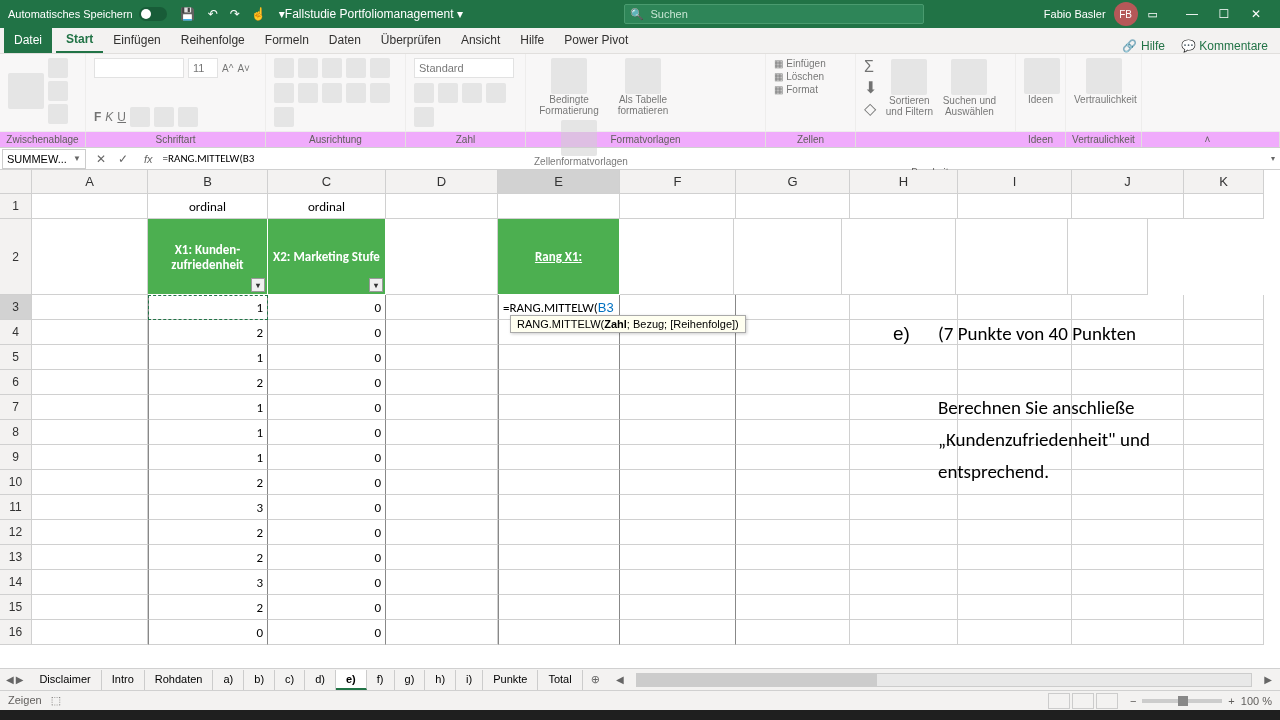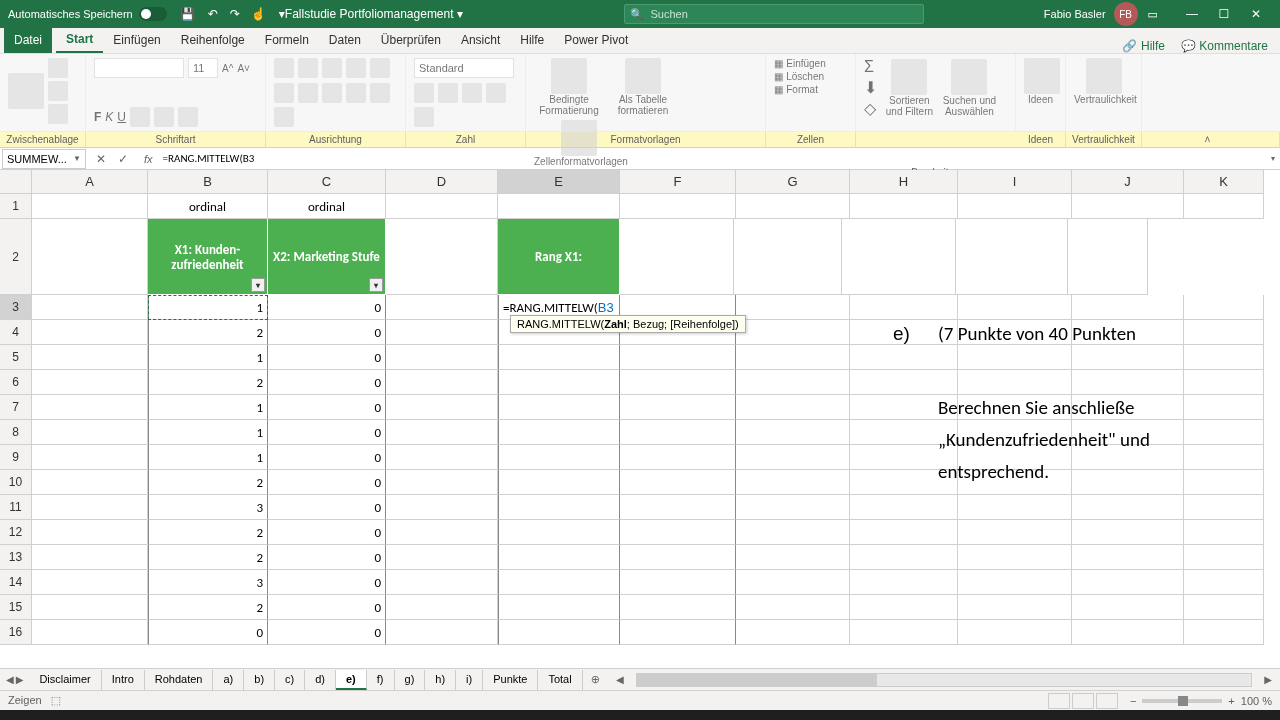--- a/index.html
+++ b/index.html
@@ -32,21 +32,21 @@
 
 .ribbon { height: 78px; background: #f3f2f1; display: flex; border-bottom: 1px solid #e1dfdd; opacity: 0.55; }
 .ribbon-group { border-right: 1px solid #e1dfdd; padding: 4px 8px; display: flex; flex-direction: column; justify-content: space-between; }
 .ribbon-icons { display: flex; gap: 4px; flex-wrap: wrap; align-items: center; }
 .ribbon-icon { width: 20px; height: 20px; background: #d0d0d0; border-radius: 2px; }
 .ribbon-icon.lg { width: 36px; height: 36px; }
 .font-box { display: flex; align-items: center; gap: 4px; }
 .font-box input { width: 90px; height: 20px; font-size: 11px; border: 1px solid #ccc; padding: 0 4px; }
 .font-box .size { width: 30px; }
 
-.ribbon-labels { height: 16px; background: #fef9c3; display: flex; border-bottom: 1px solid #d0d0d0; font-size: 10px; color: #605e5c; }
+.ribbon-labels { height: 16px; background: #f0abfc; display: flex; border-bottom: 1px solid #d0d0d0; font-size: 10px; color: #605e5c; }
 .ribbon-labels span { border-right: 1px solid #e1dfdd; text-align: center; display: flex; align-items: center; justify-content: center; }
 
 
 .formula-bar { height: 22px; background: #fff; border-bottom: 1px solid #d0d0d0; display: flex; align-items: center; }
 .name-box { width: 84px; height: 20px; border: 1px solid #ccc; font-size: 11px; padding: 0 4px; display: flex; align-items: center; justify-content: space-between; margin-left: 2px; }
 .name-box .dd { font-size: 8px; color: #666; }
 .fb-btns { display: flex; gap: 0; margin: 0 4px; }
 .fb-btns span { width: 22px; text-align: center; font-size: 12px; color: #666; }
 .fx { font-style: italic; font-size: 11px; color: #666; padding: 0 6px; }
 .formula-input { flex: 1; font-size: 11px; padding: 0 4px; font-family: 'Calibri', sans-serif; }
@@ -322,21 +322,21 @@
         <div class="cell " style="width: 108px;"></div>
         <div class="cell " style="width: 114px;"></div>
         <div class="cell " style="width: 112px;"></div>
         <div class="cell " style="width: 80px;"></div>
       </div>
       <div class="row tall">
         <div class="cell " style="width: 116px;"></div>
         <div class="cell hdr" style="width: 120px; white-space: normal;">X1: Kunden-zufriedenheit<div class="filter-btn">▾</div></div>
         <div class="cell hdr" style="width: 118px; white-space: normal;">X2: Marketing Stufe<div class="filter-btn">▾</div></div>
         <div class="cell " style="width: 112px;"></div>
-        <div class="cell hdr" style="width: 122px;">Rang X1:</div>
+        <div class="cell hdr" style="width: 122px; text-decoration: underline;">Rang X1:</div>
         <div class="cell " style="width: 114px;"></div>
         <div class="cell " style="width: 108px;"></div>
         <div class="cell " style="width: 114px;"></div>
         <div class="cell " style="width: 112px;"></div>
         <div class="cell " style="width: 80px;"></div>
       </div>
       <div class="row">
         <div class="cell " style="width: 116px;"></div>
         <div class="cell right data-b marching" style="width: 120px;">1</div>
         <div class="cell right data-c" style="width: 118px;">0</div>

